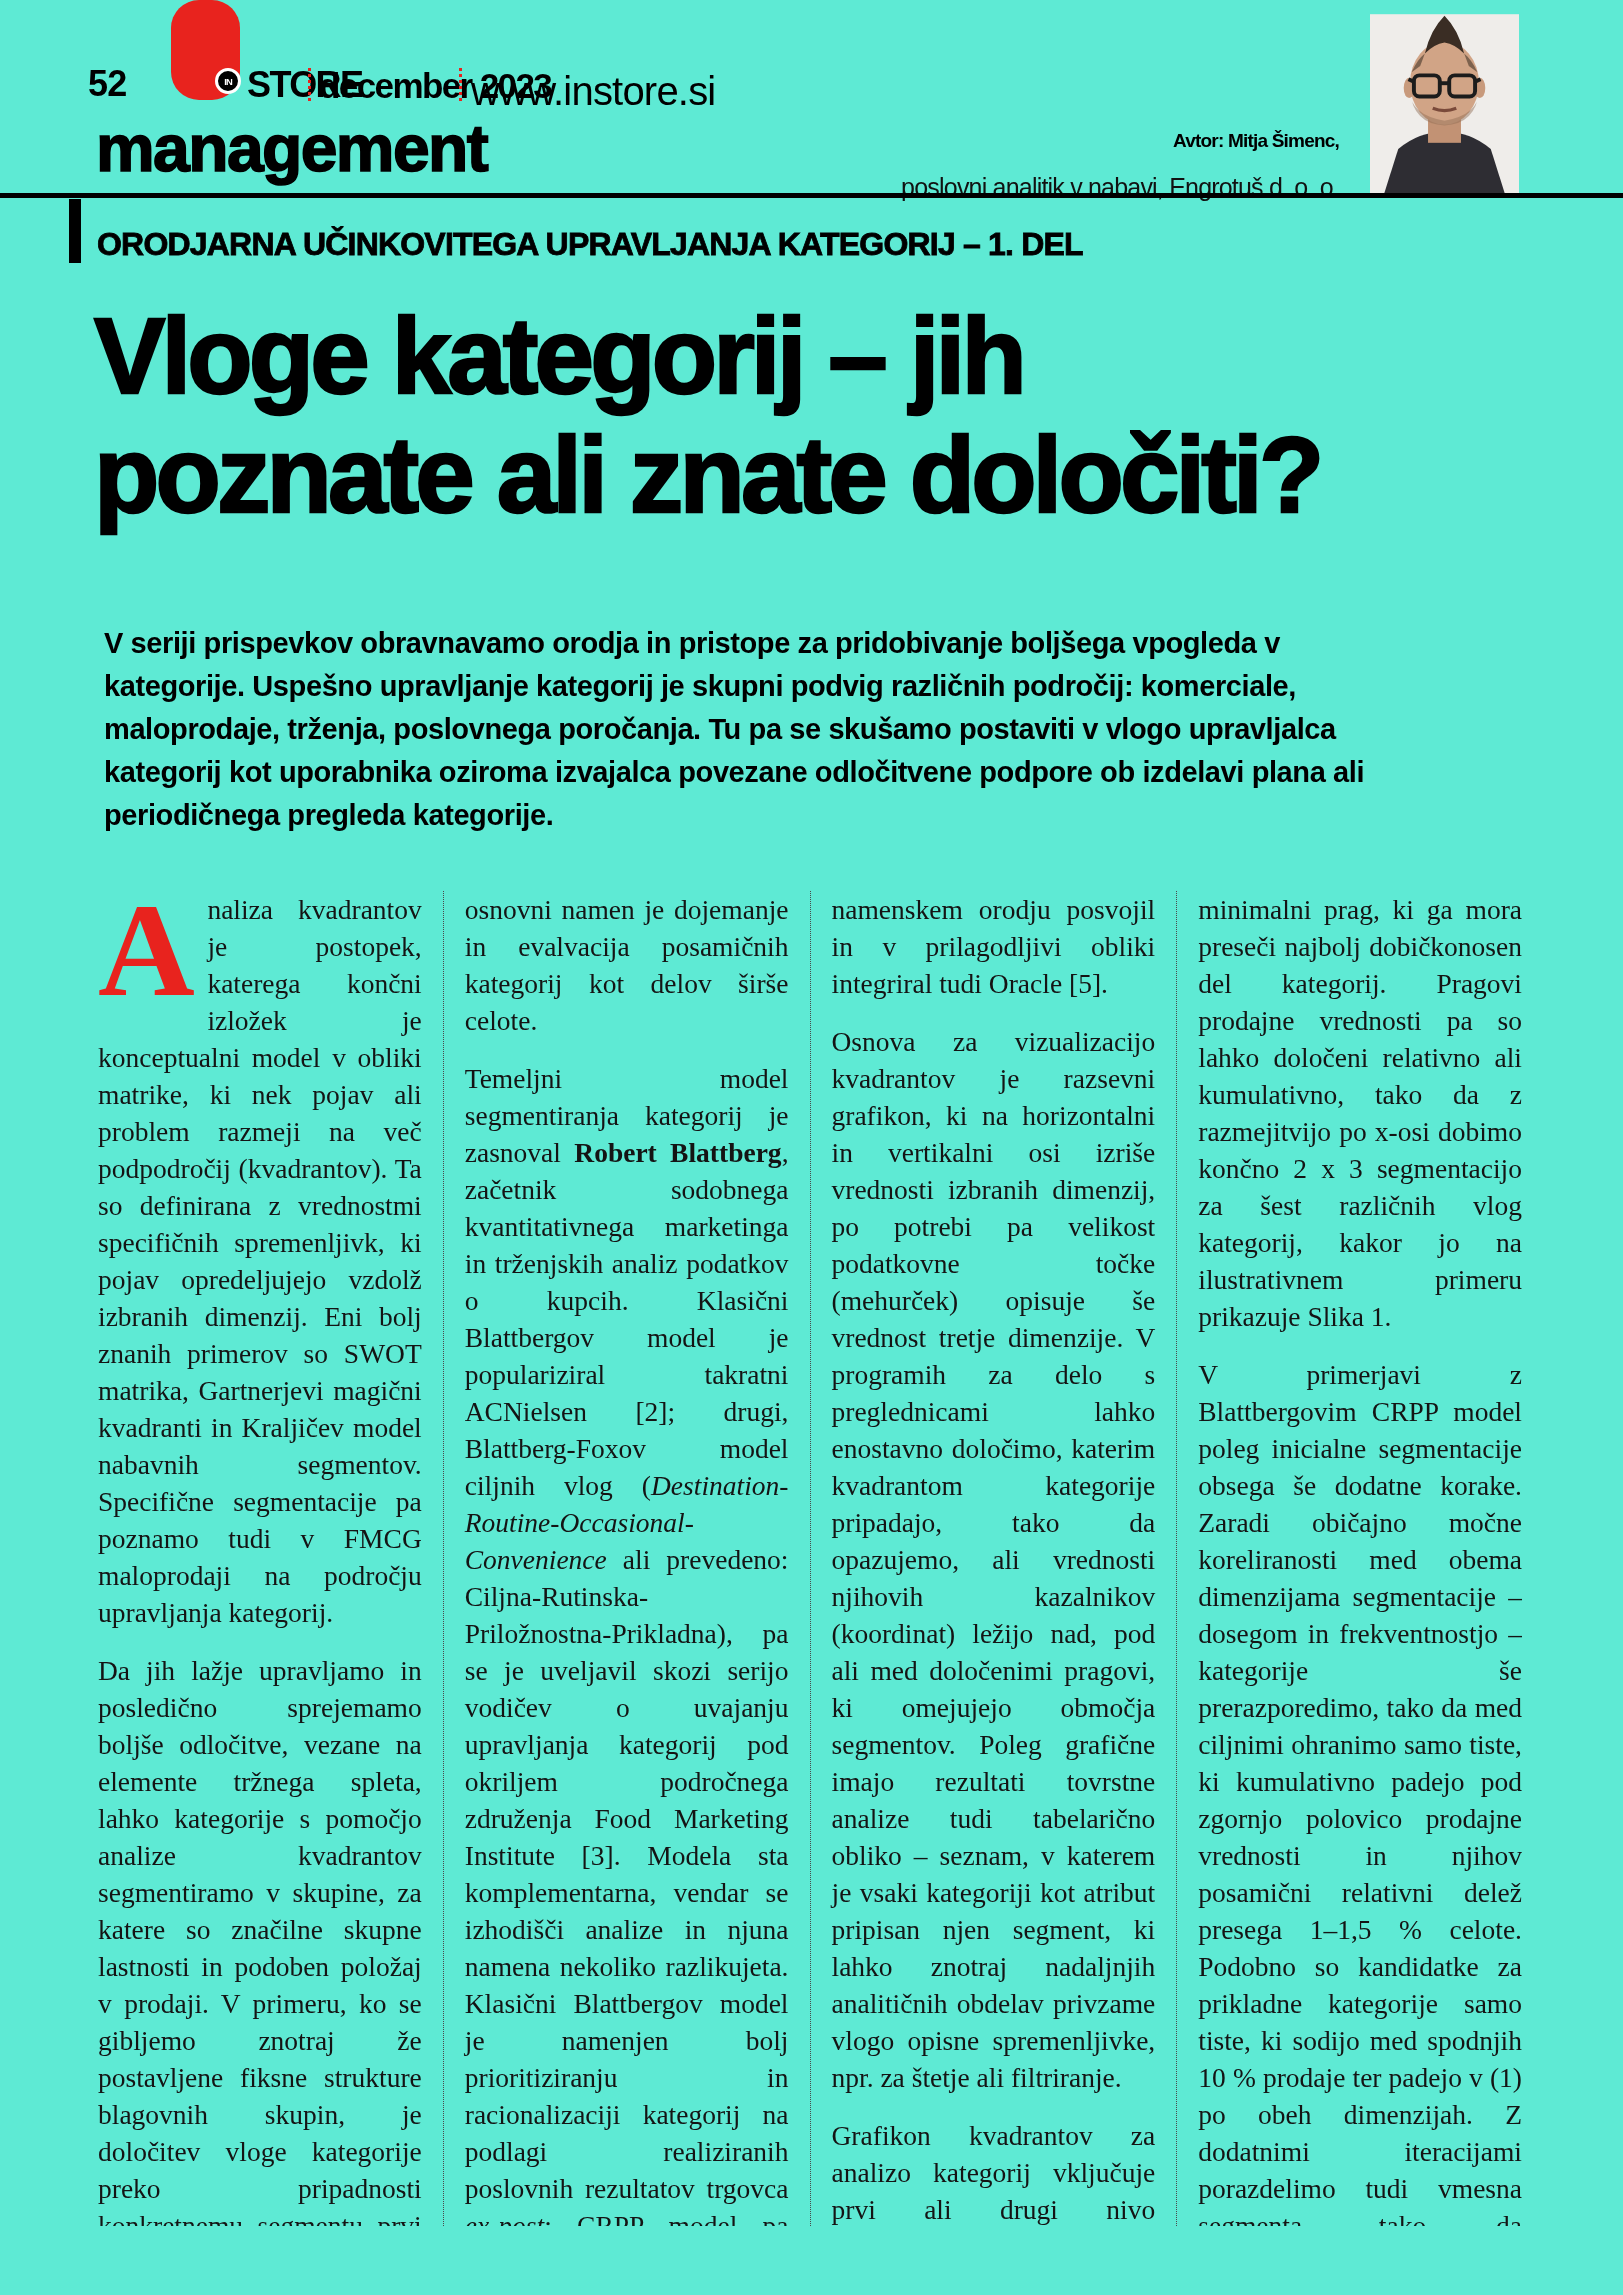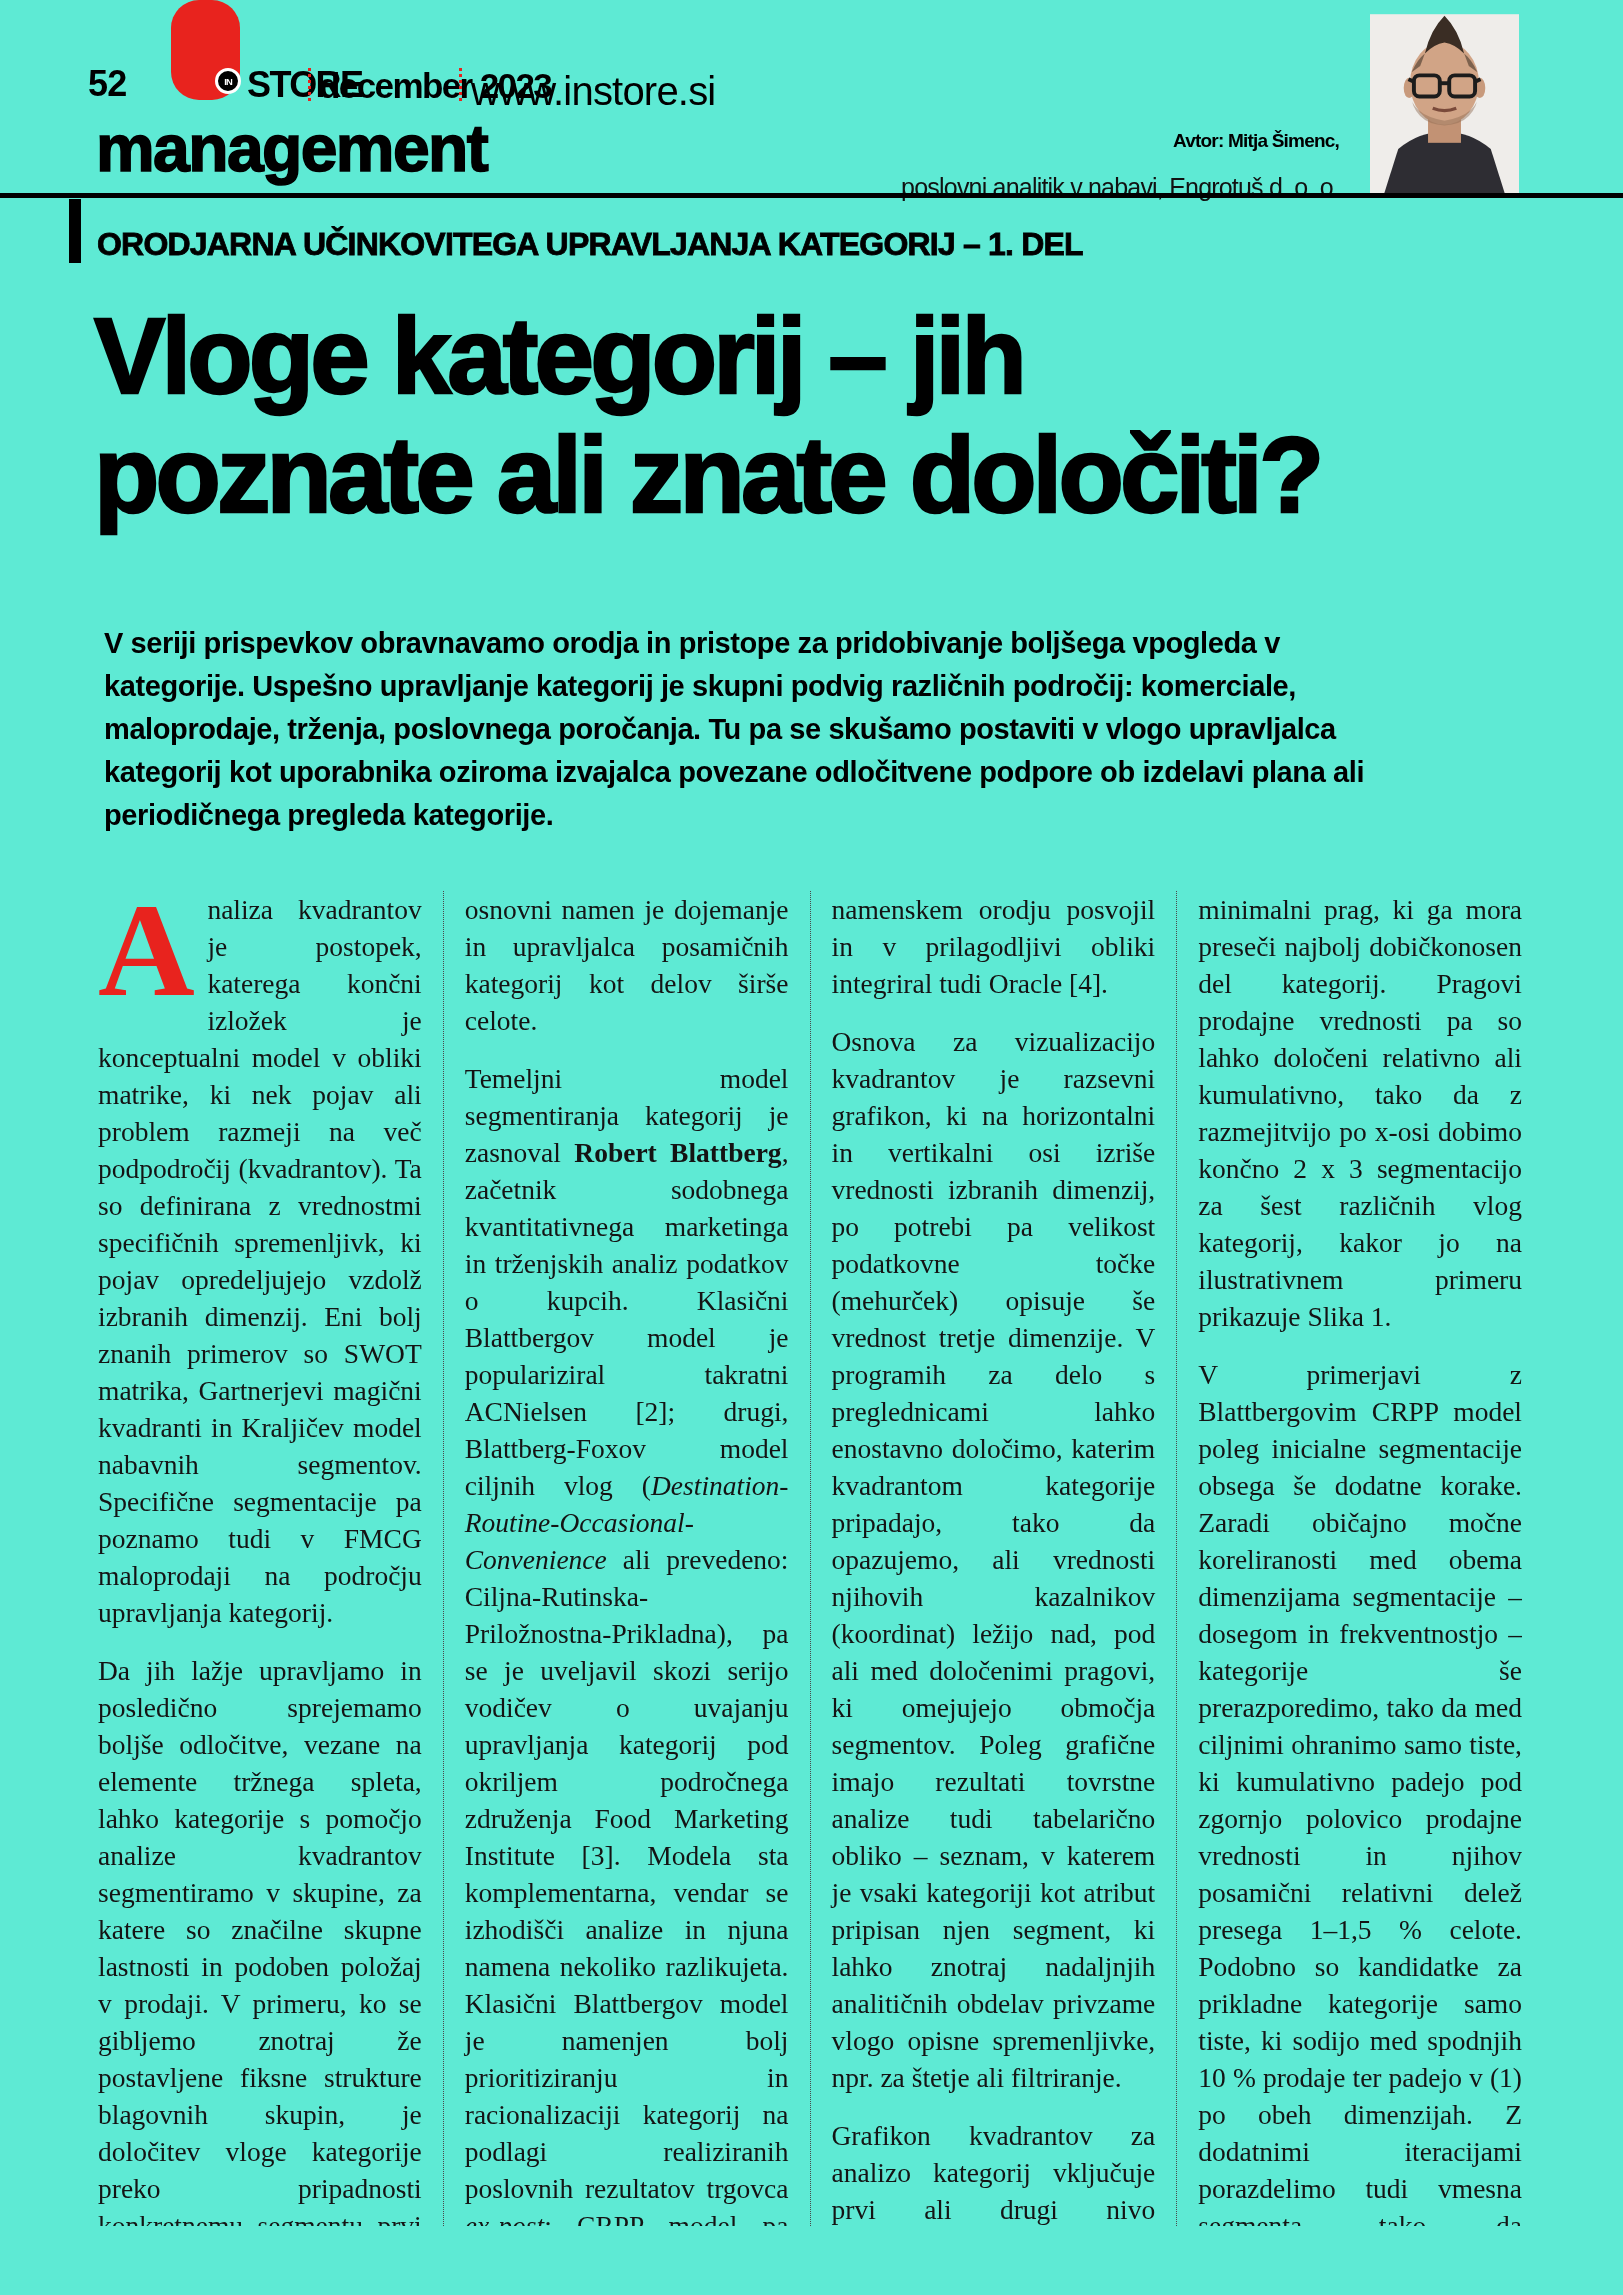--- a/index.html
+++ b/index.html
@@ -105,25 +105,25 @@
   <h1 class="headline"><span>Vloge kategorij – jih</span><br><span>poznate ali znate določiti?</span></h1>
 
   <p class="lead">V seriji prispevkov obravnavamo orodja in pristope za pridobivanje boljšega vpogleda v kategorije. Uspešno upravljanje kategorij je skupni podvig različnih področij: komerciale, maloprodaje, trženja, poslovnega poročanja. Tu pa se skušamo postaviti v vlogo upravljalca kategorij kot uporabnika oziroma izvajalca povezane odločitvene podpore ob izdelavi plana ali periodičnega pregleda kategorije.</p>
 
   <div class="columns">
     <div class="col">
       <p class="para"><span class="dropcap">A</span><span>naliza kvadrantov je postopek, katerega končni izložek je konceptualni model v obliki matrike, ki nek pojav ali problem razmeji na več podpodročij (kvadrantov). Ta so definirana z vrednostmi specifičnih spremenljivk, ki pojav opredeljujejo vzdolž izbranih dimenzij. Eni bolj znanih primerov so SWOT matrika, Gartnerjevi magični kvadranti in Kraljičev model nabavnih segmentov. Specifične segmentacije pa poznamo tudi v FMCG maloprodaji na področju upravljanja kategorij.</span></p>
       <p class="para cont">Da jih lažje upravljamo in posledično sprejemamo boljše odločitve, vezane na elemente tržnega spleta, lahko kategorije s pomočjo analize kvadrantov segmentiramo v skupine, za katere so značilne skupne lastnosti in podoben položaj v prodaji. V primeru, ko se gibljemo znotraj že postavljene fiksne strukture blagovnih skupin, je določitev vloge kategorije preko pripadnosti konkretnemu segmentu prvi korak izvirnega procesnega modela upravljanja kategorij [1]. Spremljanje ali transformacijsko “resetiranje” le-teh zahtevata vrednotenje njihove pozicije glede na vrednosti izbranih kazalnikov. Vizualno in upravljavsko gre za učinkovito orodje, katerega</p>
     </div>
     <div class="col">
-      <p class="para">osnovni namen je dojemanje in upravljalca posamičnih kategorij kot delov širše celote.</p>
+      <p class="para">osnovni namen je dojemanje in evalvacija posamičnih kategorij kot delov širše celote.</p>
       <p class="para cont"><span>Temeljni model segmentiranja kategorij je zasnoval </span><b>Robert Blattberg</b><span>, začetnik sodobnega kvantitativnega marketinga in trženjskih analiz podatkov o kupcih. Klasični Blattbergov model je populariziral takratni ACNielsen [2]; drugi, Blattberg-Foxov model ciljnih vlog (</span><i>Destination-Routine-Occasional-Convenience</i><span> ali prevedeno: Ciljna-Rutinska-Priložnostna-Prikladna), pa se je uveljavil skozi serijo vodičev o uvajanju upravljanja kategorij pod okriljem področnega združenja Food Marketing Institute [3]. Modela sta komplementarna, vendar se izhodišči analize in njuna namena nekoliko razlikujeta. Klasični Blattbergov model je namenjen bolj prioritiziranju in racionalizaciji kategorij na podlagi realiziranih poslovnih rezultatov trgovca </span><i>ex-post</i><span>; CRPP model pa planski preusmeritvi in repozicioniranju </span></p>
     </div>
     <div class="col">
-      <p class="para">namenskem orodju posvojil in v prilagodljivi obliki integriral tudi Oracle [4].</p>
+      <p class="para">namenskem orodju posvojil in v prilagodljivi obliki integriral tudi Oracle [5].</p>
       <p class="para">Osnova za vizualizacijo kvadrantov je razsevni grafikon, ki na horizontalni in vertikalni osi izriše vrednosti izbranih dimenzij, po potrebi pa velikost podatkovne točke (mehurček) opisuje še vrednost tretje dimenzije. V programih za delo s preglednicami lahko enostavno določimo, katerim kvadrantom kategorije pripadajo, tako da opazujemo, ali vrednosti njihovih kazalnikov (koordinat) ležijo nad, pod ali med določenimi pragovi, ki omejujejo območja segmentov. Poleg grafične imajo rezultati tovrstne analize tudi tabelarično obliko – seznam, v katerem je vsaki kategoriji kot atribut pripisan njen segment, ki lahko znotraj nadaljnjih analitičnih obdelav privzame vlogo opisne spremenljivke, npr. za štetje ali filtriranje.</p>
       <p class="para cont">Grafikon kvadrantov za analizo kategorij vključuje prvi ali drugi nivo neposredno pod nivojem prodajnih programov. V odvisnosti od nivoja strukture in granulacije blagovnih skupin lahko v Blattbergovem modelu segmente razmejimo z različnimi pragovi vrednosti prodaje in marže. Pri slednji lahko uporabimo povprečno maržo ali normativno določen</p>
     </div>
     <div class="col">
       <p class="para">minimalni prag, ki ga mora preseči najbolj dobičkonosen del kategorij. Pragovi prodajne vrednosti pa so lahko določeni relativno ali kumulativno, tako da z razmejitvijo po x-osi dobimo končno 2 x 3 segmentacijo za šest različnih vlog kategorij, kakor jo na ilustrativnem primeru prikazuje Slika 1.</p>
       <p class="para cont">V primerjavi z Blattbergovim CRPP model poleg inicialne segmentacije obsega še dodatne korake. Zaradi običajno močne koreliranosti med obema dimenzijama segmentacije – dosegom in frekventnostjo – kategorije še prerazporedimo, tako da med ciljnimi ohranimo samo tiste, ki kumulativno padejo pod zgornjo polovico prodajne vrednosti in njihov posamični relativni delež presega 1–1,5 % celote. Podobno so kandidatke za prikladne kategorije samo tiste, ki sodijo med spodnjih 10 % prodaje ter padejo v (1) po obeh dimenzijah. Z dodatnimi iteracijami porazdelimo tudi vmesna segmenta, tako da zasledujemo okvirno porazdelitev deležev kategorij: 5–10 % (22, ciljne), 50–70 % (21, rutinske), 10–20 % (12, priložnostne), 15–25 % (11, prikladne). Odstopanja zavisijo od vsakokratne specifike poslovnega primera, pri čemer glede na opisna izhodišča ciljev podjetja trgovec pri razvr-</p>
     </div>
   </div>
 
 </div>

